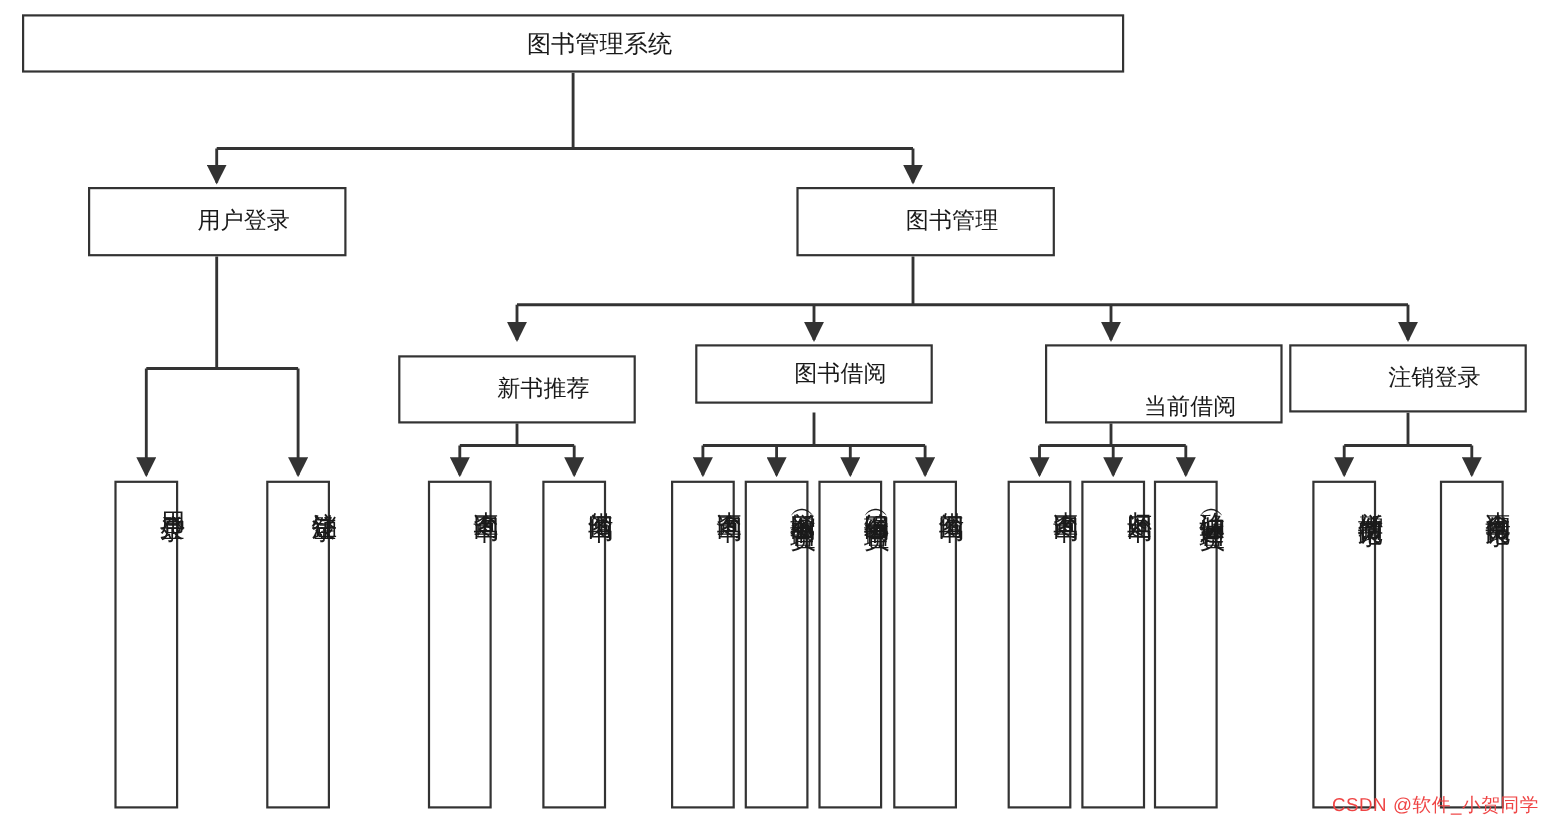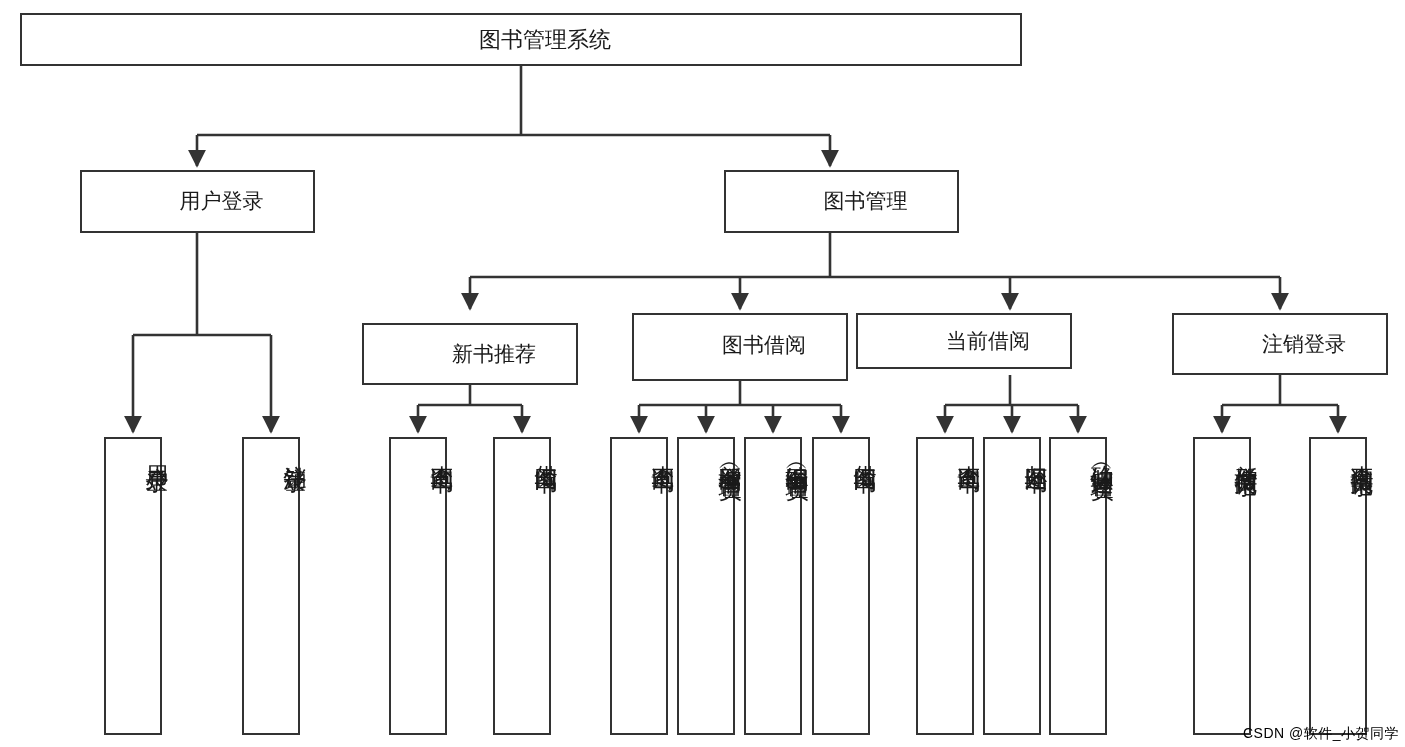--- a/index.html
+++ b/index.html
@@ -57,22 +57,22 @@
     writing-mode: vertical-rl;
     text-orientation: upright;
     font-size: 23px;
     letter-spacing: 2px;
     line-height: 1;
   }
   .watermark {
     position: absolute;
     right: 6px;
     bottom: 4px;
-    font-size: 14px;
-    color: #000000;
+    font-size: 17px;
+    color: #ef4444;
     letter-spacing: 0.5px;
     white-space: nowrap;
   }
 </style>
 </head>
 <body>
 
 <div id="canvas">
 
   <svg class="connectors" viewBox="0 0 1405 747">
@@ -132,24 +132,24 @@
   <div class="node horizontal" style="left:80px; top:170px; width:235px; height:63px;">
     <span class="label">用户登录</span>
   </div>
   <div class="node horizontal" style="left:712px; top:170px; width:235px; height:63px;margin-left:12px;">
     <span class="label">图书管理</span>
   </div>
 
   <div class="node horizontal" style="left:362px; top:323px; width:216px; height:62px;">
     <span class="label">新书推荐</span>
   </div>
-  <div class="node horizontal" style="left:632px; top:313px; width:216px; height:68px;font-family:Liberation Mono, monospace;">
+  <div class="node horizontal" style="left:632px; top:313px; width:216px; height:54px;">
     <span class="label">图书借阅</span>
   </div>
-  <div class="node horizontal" style="left:856px; top:313px; width:216px; height:56px;">
+  <div class="node horizontal" style="left:950px; top:313px; width:216px; height:72px;align-items:flex-end;">
     <span class="label">当前借阅</span>
   </div>
   <div class="node horizontal" style="left:1172px; top:313px; width:216px; height:62px;">
     <span class="label">注销登录</span>
   </div>
 
   <div class="node vertical" style="left:104px; top:437px; width:58px; height:298px;">
     <span class="label">用户登录</span>
   </div>
   <div class="node vertical" style="left:242px; top:437px; width:58px; height:298px;">

